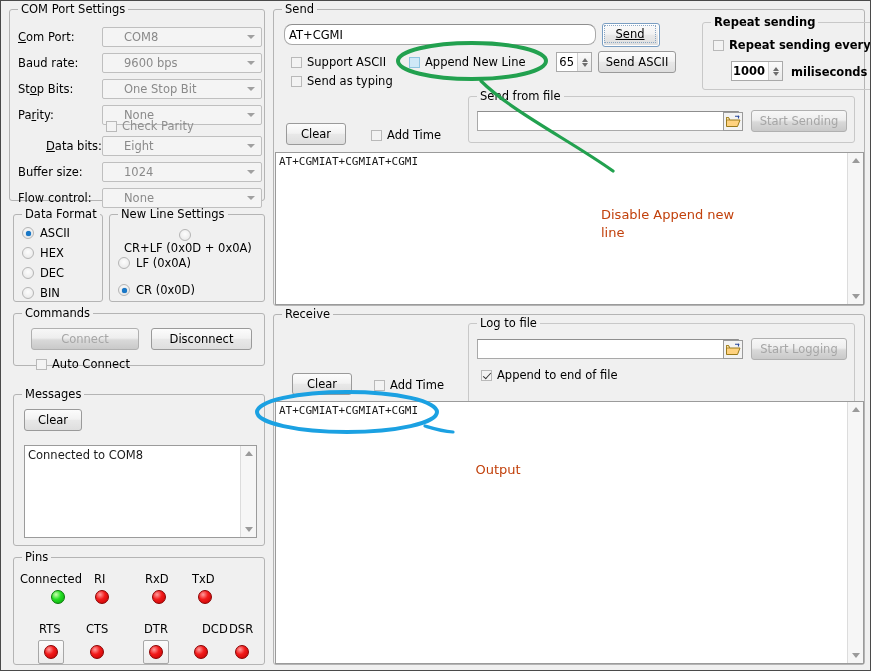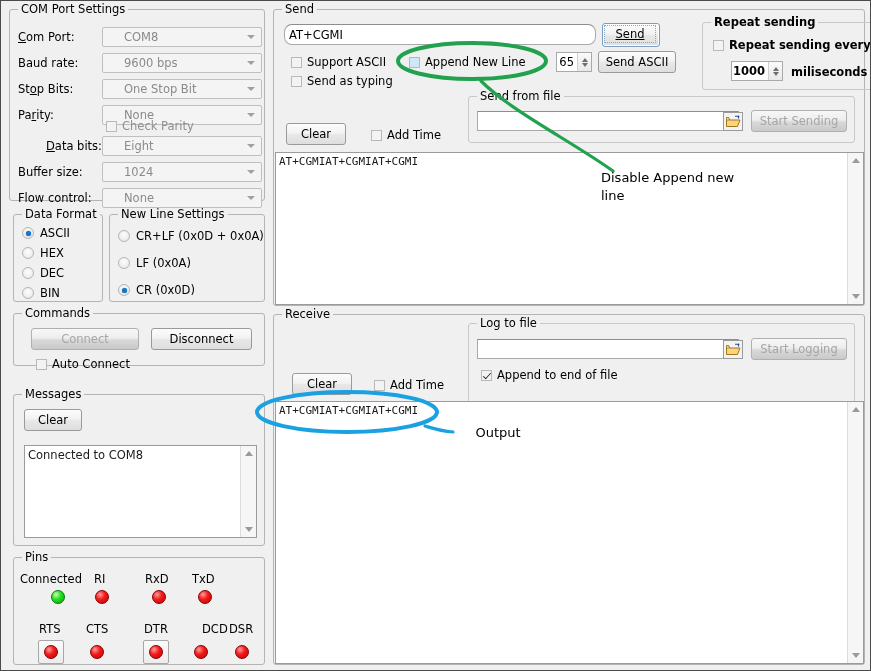--- a/index.html
+++ b/index.html
@@ -218,23 +218,24 @@
     border-radius: 2px;
   }
   .pinlbl { position: absolute; white-space: nowrap; font-size: 11.5px; }
 
   
   .anno-svg { position: absolute; left: 0; top: 0; width: 871px; height: 671px; pointer-events: none; }
   .anno-text {
     position: absolute;
     font-family: "DejaVu Sans", "Liberation Sans", sans-serif;
     font-size: 13px;
-    color: #000000;
+    color: #c2410c;
     line-height: 18px;
     white-space: pre-line;
+    margin-top: 37px;
   }
 </style>
 </head>
 <body>
 
 <div id="app">
 
   <div class="group" style="left:8px; top:8px; width:256px; height:192px;">
     <span class="gtitle">COM Port Settings</span>
 
@@ -309,21 +310,21 @@
       <span>DEC</span>
     </div>
     <div class="cbrow" style="left:8px; top:71px;">
       <span class="radio"></span>
       <span>BIN</span>
     </div>
   </div>
 
   <div class="group" style="left:108px; top:213px; width:156px; height:88px;">
     <span class="gtitle">New Line Settings</span>
-    <div class="cbrow" style="left:8px; top:14px;">
+    <div class="cbrow" style="left:14px; top:14px;flex-direction:column;">
       <span class="radio"></span>
       <span>CR+LF (0x0D + 0x0A)</span>
     </div>
     <div class="cbrow" style="left:8px; top:41px;">
       <span class="radio"></span>
       <span>LF (0x0A)</span>
     </div>
     <div class="cbrow" style="left:8px; top:68px;">
       <span class="radio on"></span>
       <span>CR (0x0D)</span>

